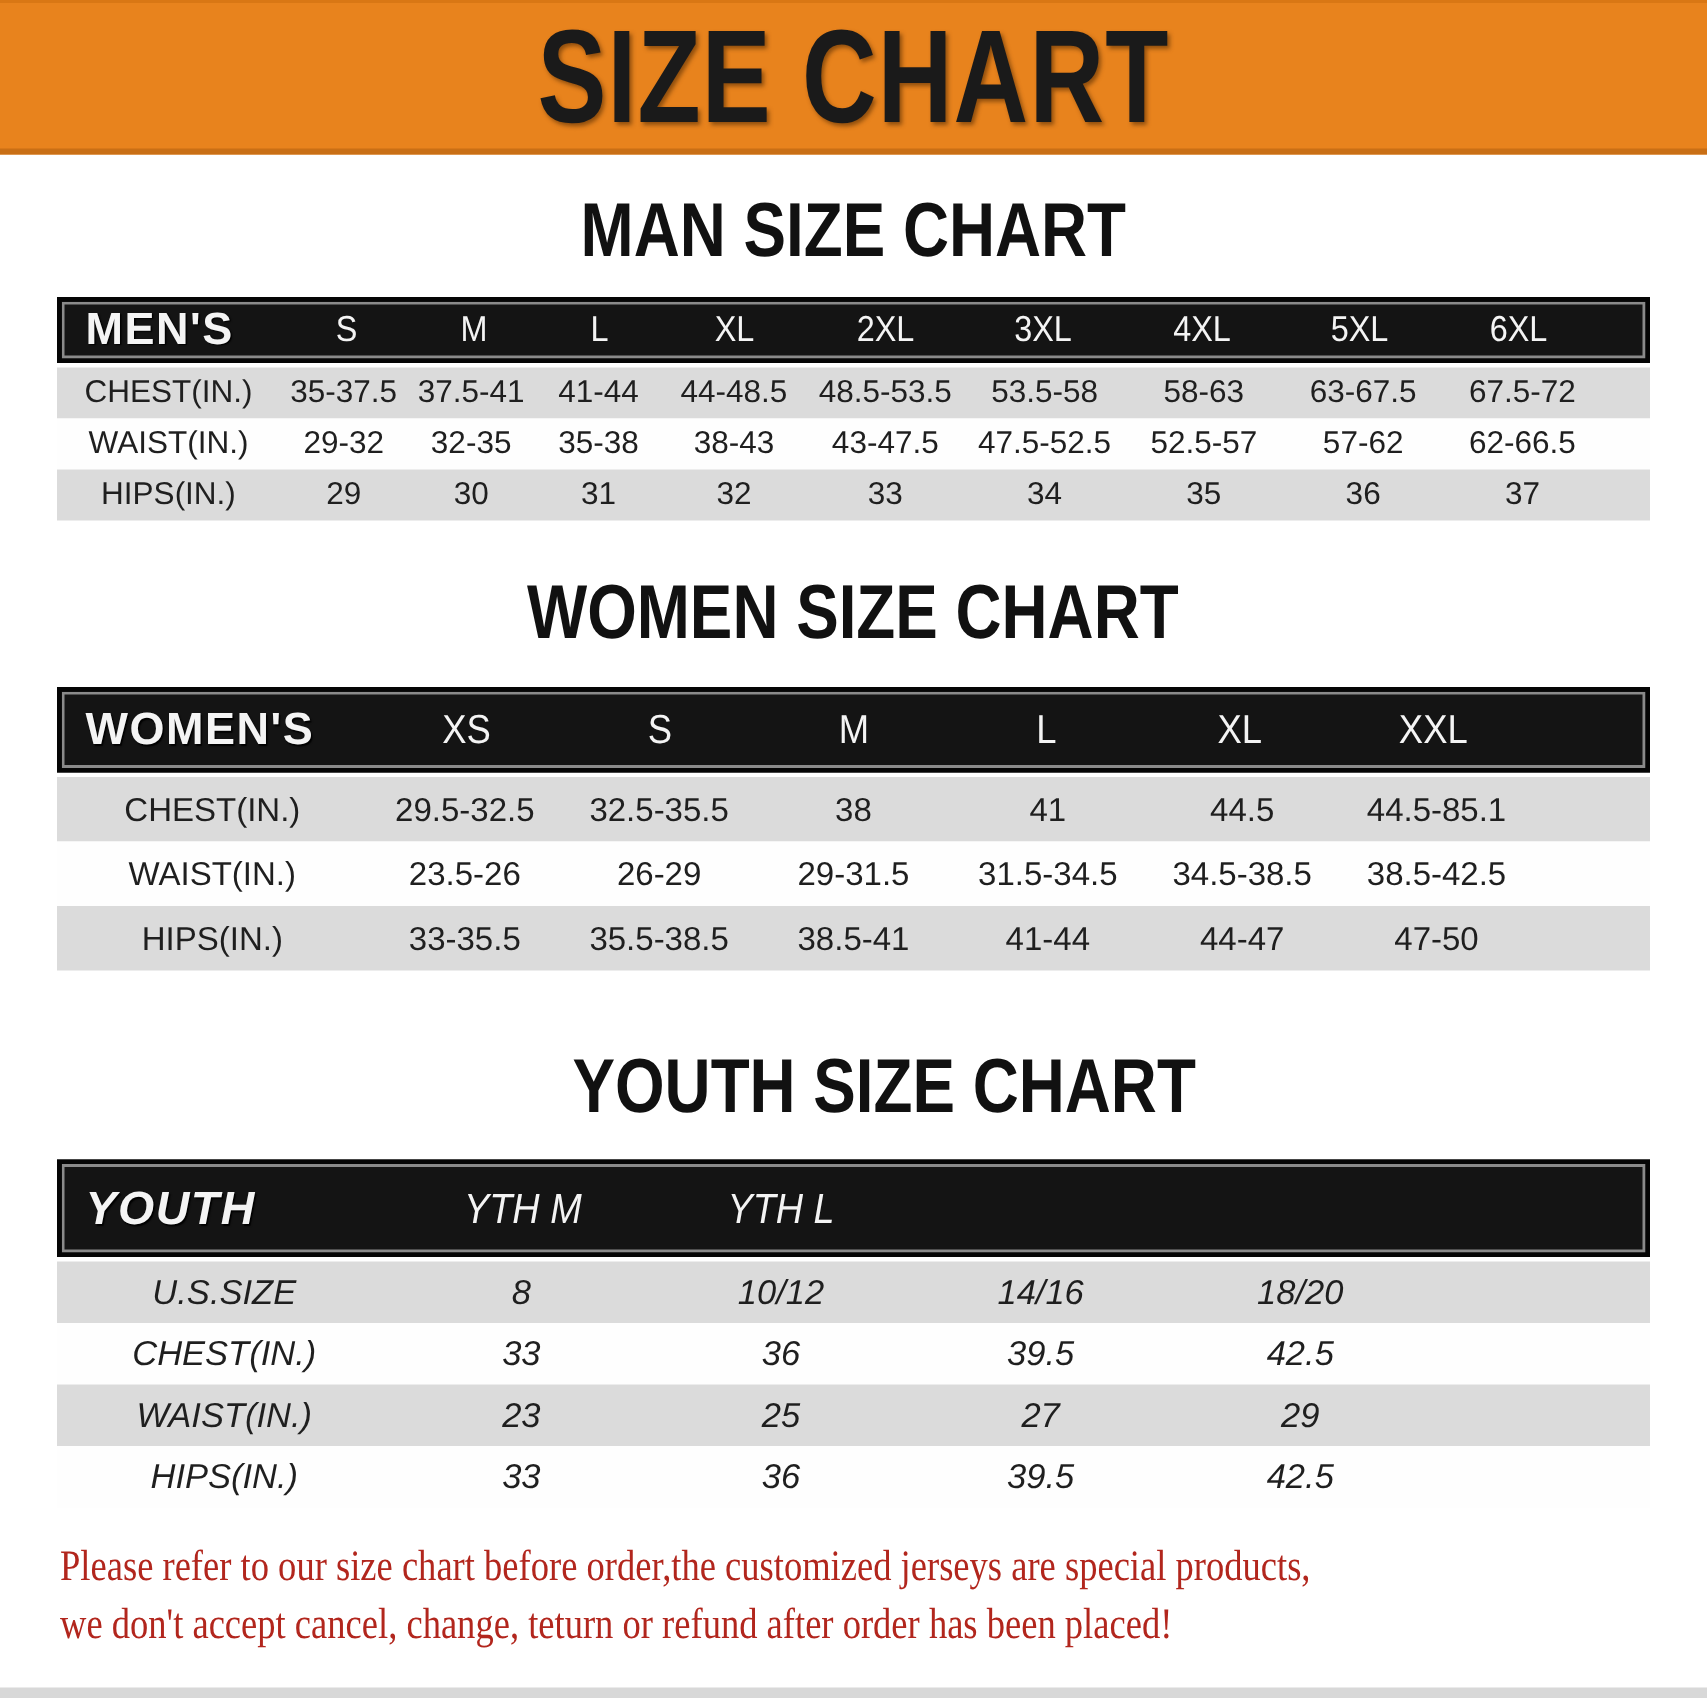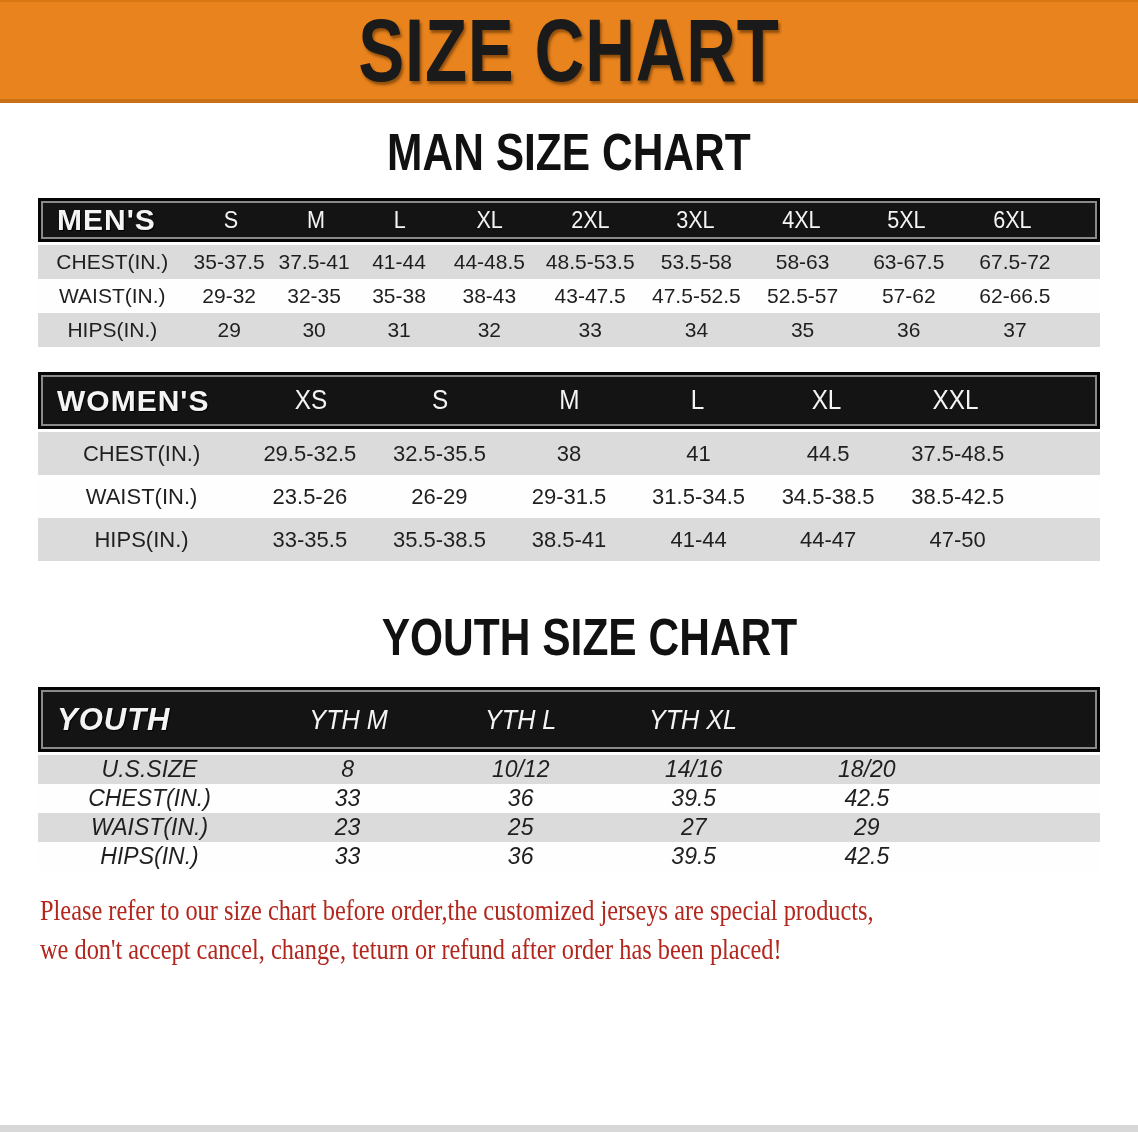--- a/index.html
+++ b/index.html
@@ -88,21 +88,21 @@
   .women-row > .cell:nth-child(3),
   .women-row > .cell:nth-child(4),
   .women-row > .cell:nth-child(5),
   .women-row > .cell:nth-child(6),
   .women-row > .cell:nth-child(7) { width:12.2%; }
   .women-row > .cell:nth-child(8) { flex:1; }
 
   
   .youth-head { height:65px; font-size:28px; }
   .youth-head .group-label { font-size:31px; }
-  .youth-body { height:29px; font-size:23px; }
+  .youth-body { height:41px; font-size:23px; }
   .youth-row > .cell:nth-child(1) { width:21%; }
   .youth-row > .cell:nth-child(2),
   .youth-row > .cell:nth-child(3),
   .youth-row > .cell:nth-child(4),
   .youth-row > .cell:nth-child(5) { width:16.3%; }
   .youth-row > .cell:nth-child(6) { flex:1; }
 
   .head-size { display:inline-block; transform:scaleX(0.9); white-space:nowrap; }
 
   
@@ -201,20 +201,21 @@
         <div class="cell">34</div>
         <div class="cell">35</div>
         <div class="cell">36</div>
         <div class="cell">37</div>
         <div class="cell"></div>
       </div>
     </div>
   </section>
 
   <section>
+    <h2 class="section-title title-women"><span class="cond">WOMEN SIZE CHART</span></h2>
 
     <div class="size-table mt-women">
       <div class="row head-row women-head women-row">
         <div class="cell group-label">WOMEN'S</div>
         <div class="cell">
             <span class="head-size">XS</span>
           </div>
         <div class="cell">
             <span class="head-size">S</span>
           </div>
@@ -233,21 +234,21 @@
         <div class="cell"></div>
       </div>
 
       <div class="row women-body women-row gray">
         <div class="cell">CHEST(IN.)</div>
         <div class="cell">29.5-32.5</div>
         <div class="cell">32.5-35.5</div>
         <div class="cell">38</div>
         <div class="cell">41</div>
         <div class="cell">44.5</div>
-        <div class="cell">37.5-48.5</div>
+        <div class="cell">44.5-85.1</div>
         <div class="cell"></div>
       </div>
 
       <div class="row women-body women-row white">
         <div class="cell">WAIST(IN.)</div>
         <div class="cell">23.5-26</div>
         <div class="cell">26-29</div>
         <div class="cell">29-31.5</div>
         <div class="cell">31.5-34.5</div>
         <div class="cell">34.5-38.5</div>
@@ -273,23 +274,20 @@
 
     <div class="size-table mt-youth">
       <div class="row head-row youth-head youth-row">
         <div class="cell group-label">YOUTH</div>
         <div class="cell">
             <span class="head-size">YTH M</span>
           </div>
         <div class="cell">
             <span class="head-size">YTH L</span>
           </div>
-        <div class="cell">
-            <span class="head-size">YTH XL</span>
-          </div>
         <div class="cell"></div>
       </div>
 
       <div class="row youth-body youth-row gray">
         <div class="cell">U.S.SIZE</div>
         <div class="cell">8</div>
         <div class="cell">10/12</div>
         <div class="cell">14/16</div>
         <div class="cell">18/20</div>
         <div class="cell"></div>

